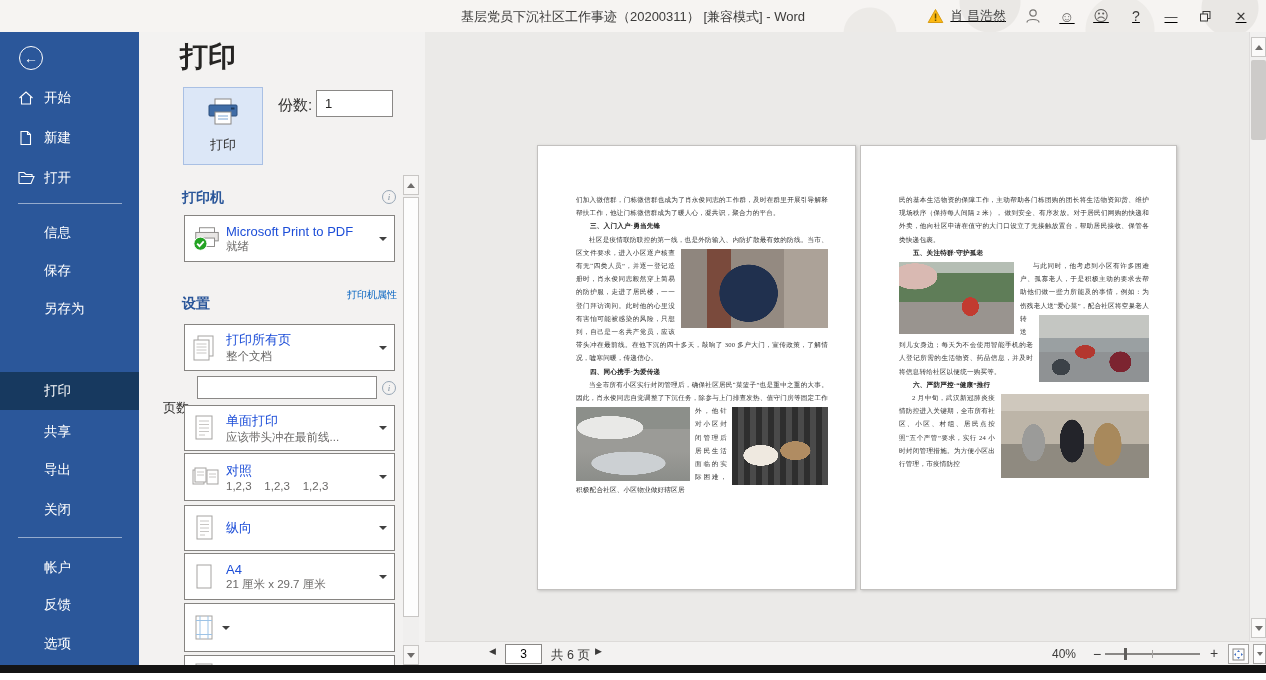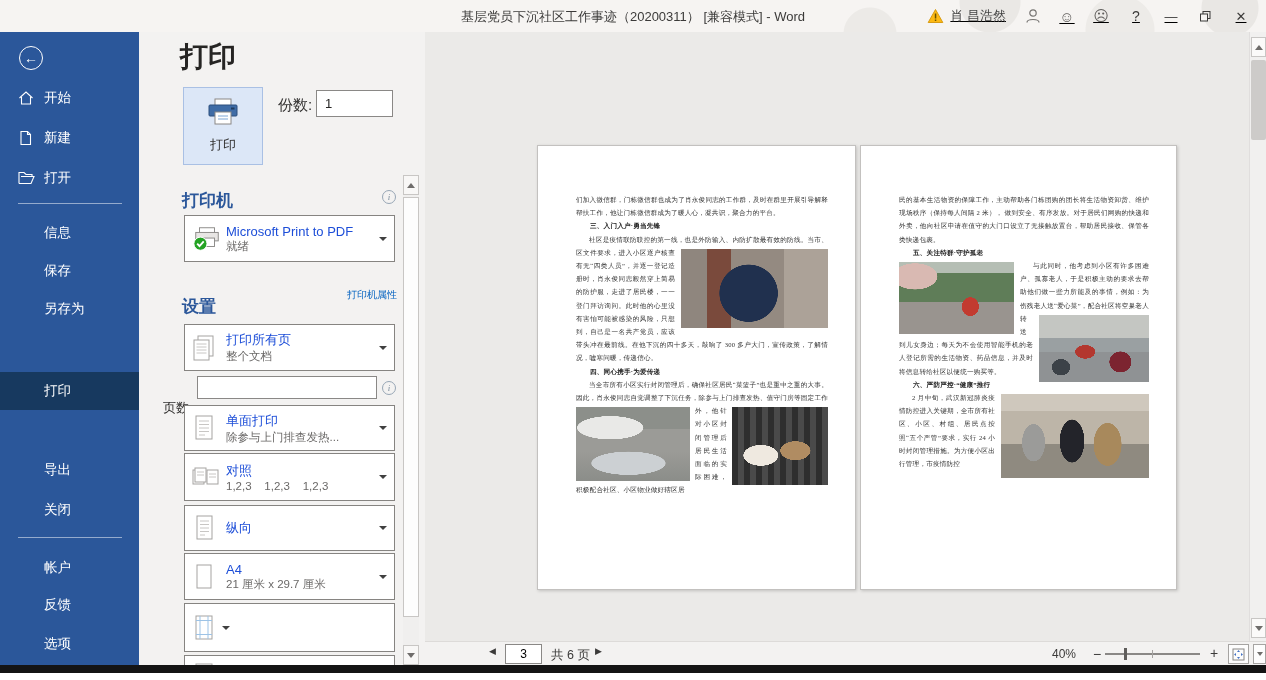--- a/index.html
+++ b/index.html
@@ -37,21 +37,21 @@
   .backbtn { position:absolute; left:19px; top:14px; width:24px; height:24px; border:1px solid #fff; border-radius:50%; display:flex; align-items:center; justify-content:center; color:#fff; font-size:14px; cursor:pointer; }
 
   
   .panel { position:relative; width:286px; flex:none; background:#f3f2f1; overflow:hidden; }
   .panel-title { position:absolute; left:41px; top:6px; font-size:28px; color:#252423; }
   .print-btn { position:absolute; left:44px; top:55px; width:80px; height:78px; background:#dce7f7; border:1px solid #a9c0e4; display:flex; flex-direction:column; align-items:center; justify-content:center; gap:5px; cursor:pointer; }
   .print-btn .lbl { font-size:13px; color:#323130; }
   .copies-label { position:absolute; left:139px; top:64px; font-size:15px; color:#323130; }
   .spinner { position:absolute; left:177px; top:58px; width:77px; height:27px; background:#fff; border:1px solid #8a8886; display:flex; }
   .spinner input { flex:1; border:none; outline:none; font-size:13px; padding-left:8px; font-family:inherit; color:#252423; background:transparent; }
-  .sec-head { position:absolute; left:43px; font-size:17px; color:#2b579a; }
+  .sec-head { position:absolute; left:43px; font-size:14px; color:#2b579a; }
   .info { position:absolute; width:14px; height:14px; border:1px solid #97a6b5; border-radius:50%; color:#7d8e9e; font-size:9px; display:flex; align-items:center; justify-content:center; font-family:"Liberation Serif", serif; font-style:italic; cursor:pointer; }
   .combo { position:absolute; left:45px; width:211px; background:#fff; border:1px solid #868481; display:flex; align-items:center; padding:0 7px 0 7px; cursor:pointer; }
   .combo .cicon { flex:none; width:30px; display:flex; }
   .combo .ctext { flex:1; overflow:hidden; padding-left:4px; }
   .combo-title { display:block; font-size:13px; color:#1d4ed8; white-space:nowrap; }
   .combo-sub { display:block; font-size:11.5px; color:#6a6867; white-space:pre; }
   .combo-sub:empty { display:none; }
   .caret { flex:none; width:0; height:0; border-left:4px solid transparent; border-right:4px solid transparent; border-top:4.5px solid #404040; }
   .props-link { position:absolute; right:28px; top:256px; font-size:10px; color:#0563c1; cursor:pointer; }
   .pages-label { position:absolute; left:24px; top:349px; font-size:13px; color:#323130;margin-top:18px; }
@@ -204,20 +204,23 @@
         </div>
       <div class="srow" style="top:262px">
           <span>另存为</span>
         </div>
       <div class="srow dim" style="top:300px">
           <span>历史记录</span>
         </div>
       <div class="srow active" style="top:340px">
           <span>打印</span>
         </div>
+      <div class="srow" style="top:385px">
+          <span>共享</span>
+        </div>
       <div class="srow" style="top:423px">
           <span>导出</span>
         </div>
       <div class="srow" style="top:463px">
           <span>关闭</span>
         </div>
 
       <div class="sdiv" style="top:505px"></div>
 
       <div class="srow" style="top:521px">
@@ -309,21 +312,21 @@
                 <line x1="7" y1="7" x2="17" y2="7"></line>
                 <line x1="7" y1="10.5" x2="17" y2="10.5"></line>
                 <line x1="7" y1="14" x2="17" y2="14"></line>
                 <line x1="7" y1="17.5" x2="17" y2="17.5"></line>
                 <line x1="7" y1="21" x2="13" y2="21"></line>
               </g>
             </svg>
         </span>
         <span class="ctext">
           <span class="combo-title">单面打印</span>
-          <span class="combo-sub">除参与上门排查发热...</span>
+          <span class="combo-sub">应该带头冲在最前线...</span>
         </span>
         <span class="caret"></span>
       </div>
 
       <div class="combo" style="top:421px; height:48px">
         <span class="cicon">
           <svg width="27" height="24" viewBox="0 0 27 24">
               <rect x="1" y="5" width="11" height="14" fill="#fff" stroke="#a5a3a1"></rect>
               <rect x="3" y="3" width="11" height="14" fill="#fff" stroke="#a5a3a1"></rect>
               <rect x="15" y="5" width="11" height="14" fill="#fff" stroke="#a5a3a1"></rect>

